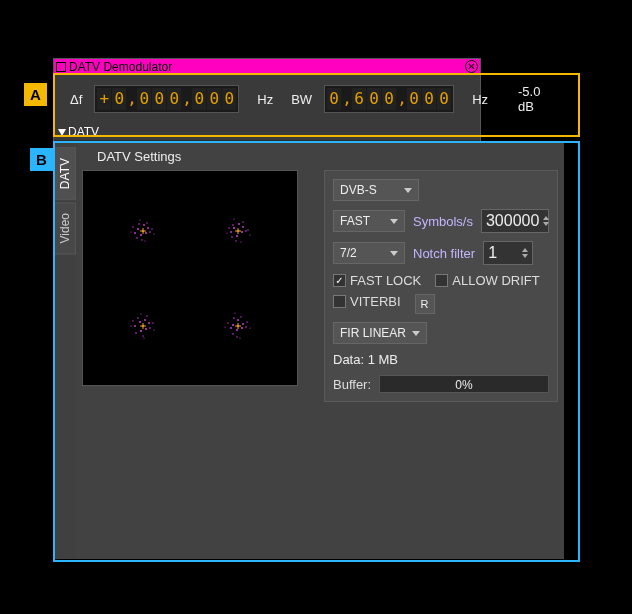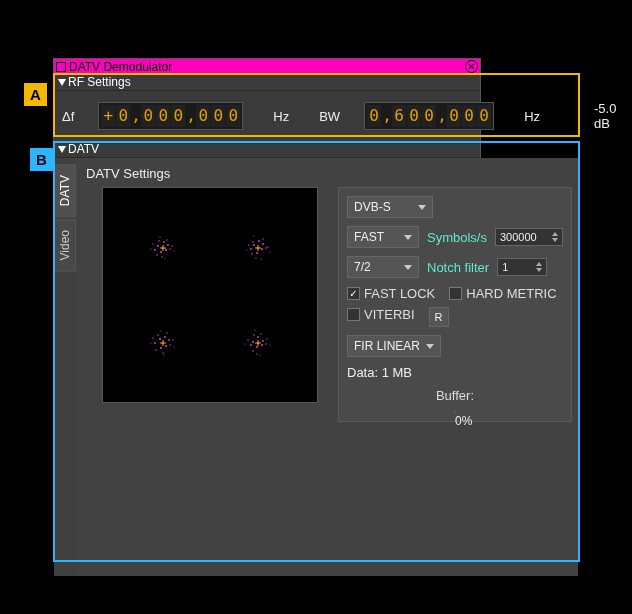--- a/index.html
+++ b/index.html
@@ -12,80 +12,76 @@
 
 .window { position: absolute; left: 53px; top: 58px; width: 428px; height: 501px; background: #3a3a3a; border: 1px solid #555; }
 .titlebar { background: #ff00c0; height: 15px; display: flex; align-items: center; padding: 0 2px; color: #000; font-size: 12px; }
 .titlebar .chk { width: 10px; height: 10px; border: 1px solid #000; margin-right: 3px; background: #ff00c0; }
 .titlebar .title { flex: 1; }
 .titlebar .close { width: 13px; height: 13px; border-radius: 50%; border: 1px solid #000; display: flex; align-items: center; justify-content: center; font-size: 10px; line-height: 1; }
 
 .section-hdr { background: #3a3a3a; color: #fff; font-size: 12px; padding: 1px 4px; display: flex; align-items: center; border-bottom: 1px solid #2a2a2a; }
 .tri { display: inline-block; width: 0; height: 0; border-left: 4px solid transparent; border-right: 4px solid transparent; border-top: 7px solid #fff; margin-right: 2px; }
 
-.rf-row { display: flex; align-items: center; padding: 10px 8px; gap: 24px; }
+.rf-row { display: flex; align-items: center; padding: 10px 16px; gap: 12px; }
 .rf-label { color: #eee; font-size: 13px; }
 .digit-box { display: flex; background: #1a1a1a; border: 1px solid #555; padding: 2px; gap: 1px; }
 .digit { width: 14px; height: 22px; background: #222; color: #e5a000; font-family: monospace; font-size: 16px; text-align: center; line-height: 22px; }
 .digit.sep { background: transparent; color: #e5a000; width: 9px; }
 .digit.sign { color: #e5a000; }
 .unit { color: #eee; margin: 0 6px; }
 .spacer { flex: 1; }
 .db { color: #eee; }
 
 .body-area { display: flex; height: 418px; }
 .tabs-vert { width: 22px; background: #404040; display: flex; flex-direction: column; padding-top: 6px; }
 .vtab { writing-mode: vertical-rl; transform: rotate(180deg); padding: 10px 3px; font-size: 12px; color: #ccc; text-align: center; border: 1px solid #555; margin-bottom: 2px; background: #484848; cursor: pointer; }
 .vtab.active { background: #505050; color: #fff; }
 
 .content { flex: 1; background: #424242; padding: 6px; }
-.settings-title { color: #eee; font-size: 13px; padding: 2px 0 6px 4px; }
-.settings-row { display: flex; gap: 20px; margin-left: 20px; }
+.settings-title { color: #eee; font-size: 13px; padding: 2px 0 6px 4px; margin-left: 11px; }
+.settings-row { display: flex; gap: 26px; }
 
 .constellation { width: 216px; height: 216px; background: #000; border: 1px solid #555; position: relative; }
 .cluster { position: absolute; width: 60px; height: 60px; }
 .cluster svg { width: 100%; height: 100%; }
 
 .controls { flex: 1; background: #4a4a4a; border: 1px solid #5a5a5a; padding: 8px; display: flex; flex-direction: column; gap: 8px; }
 .ctl-row { display: flex; align-items: center; gap: 8px; }
 .select { background: #555; border: 1px solid #666; color: #eee; padding: 3px 6px; font-size: 12px; min-width: 70px; display: flex; align-items: center; justify-content: space-between; cursor: pointer; }
 .select .arr { width: 0; height: 0; border-left: 4px solid transparent; border-right: 4px solid transparent; border-top: 5px solid #ccc; margin-left: 6px; }
-.lbl { color: #5eead4; font-size: 13px; white-space: nowrap; }
-.spinbox { background: #333; border: 1px solid #666; color: #eee; padding: 2px 4px; font-size: 11px; width: 68px; display: flex; align-items: center; }
+.lbl { color: #c4b5fd; font-size: 13px; white-space: nowrap; }
+.spinbox { background: #333; border: 1px solid #666; color: #eee; padding: 2px 4px; font-size: 16px; width: 68px; display: flex; align-items: center; }
 .spinbox .val { flex: 1; }
 .spinbox .arrows { display: flex; flex-direction: column; margin-left: 4px; }
 .spinbox .arrows span { width: 0; height: 0; border-left: 3px solid transparent; border-right: 3px solid transparent; }
 .spinbox .arrows .up { border-bottom: 4px solid #aaa; margin-bottom: 2px; }
 .spinbox .arrows .dn { border-top: 4px solid #aaa; }
 
 .chkrow { display: flex; flex-wrap: wrap; gap: 6px 14px; align-items: flex-start; }
 .chk-item { display: flex; align-items: center; gap: 4px; cursor: pointer; }
 .chkbox { width: 13px; height: 13px; border: 1px solid #777; background: #333; display: flex; align-items: center; justify-content: center; font-size: 10px; color: #fff; }
 .chkbox.on::after { content: "✓"; }
 .btn-r { width: 20px; height: 20px; border: 1px solid #666; background: #555; color: #eee; font-size: 11px; display: flex; align-items: center; justify-content: center; cursor: pointer; }
 
 .stats { display: flex; gap: 20px; font-size: 13px; color: #eee; }
-.bufrow { display: flex; align-items: center; gap: 8px; flex-direction: column; }
+.bufrow { display: flex; align-items: center; gap: 8px; }
 .progress { flex: 1; height: 18px; background: #2a2a2a; border: 1px solid #555; position: relative; }
 .progress .txt { position: absolute; width: 100%; text-align: center; font-size: 12px; color: #eee; line-height: 18px; }
 </style>
 </head>
 <body>
 
 <div class="window">
   <div class="titlebar">
     <div class="chk"></div>
     <div class="title">DATV Demodulator</div>
     <div class="close">✕</div>
   </div>
 
-  <div class="section-hdr">
-    <span class="tri"></span>
-    <span>RF Settings</span>
-  </div>
 
   <div class="rf-row">
     <span class="rf-label">Δf</span>
     <div class="digit-box">
       <span class="digit sign">+</span>
       <span class="digit">0</span>
       <span class="digit sep">,</span>
       <span class="digit">0</span>
       <span class="digit">0</span>
       <span class="digit">0</span>
@@ -268,21 +264,21 @@
                 </span>
               </div>
           </div>
           <div class="chkrow">
             <div class="chk-item">
                 <span class="chkbox on"></span>
                 <span>FAST LOCK</span>
               </div>
             <div class="chk-item">
                 <span class="chkbox"></span>
-                <span>HARD METRIC</span>
+                <span>ALLOW DRIFT</span>
               </div>
             <div class="chk-item">
                 <span class="chkbox"></span>
                 <span>VITERBI</span>
               </div>
             <div class="btn-r">R</div>
           </div>
           <div class="ctl-row">
             <div class="select" style="min-width:90px">
                 <span>FIR LINEAR</span>

